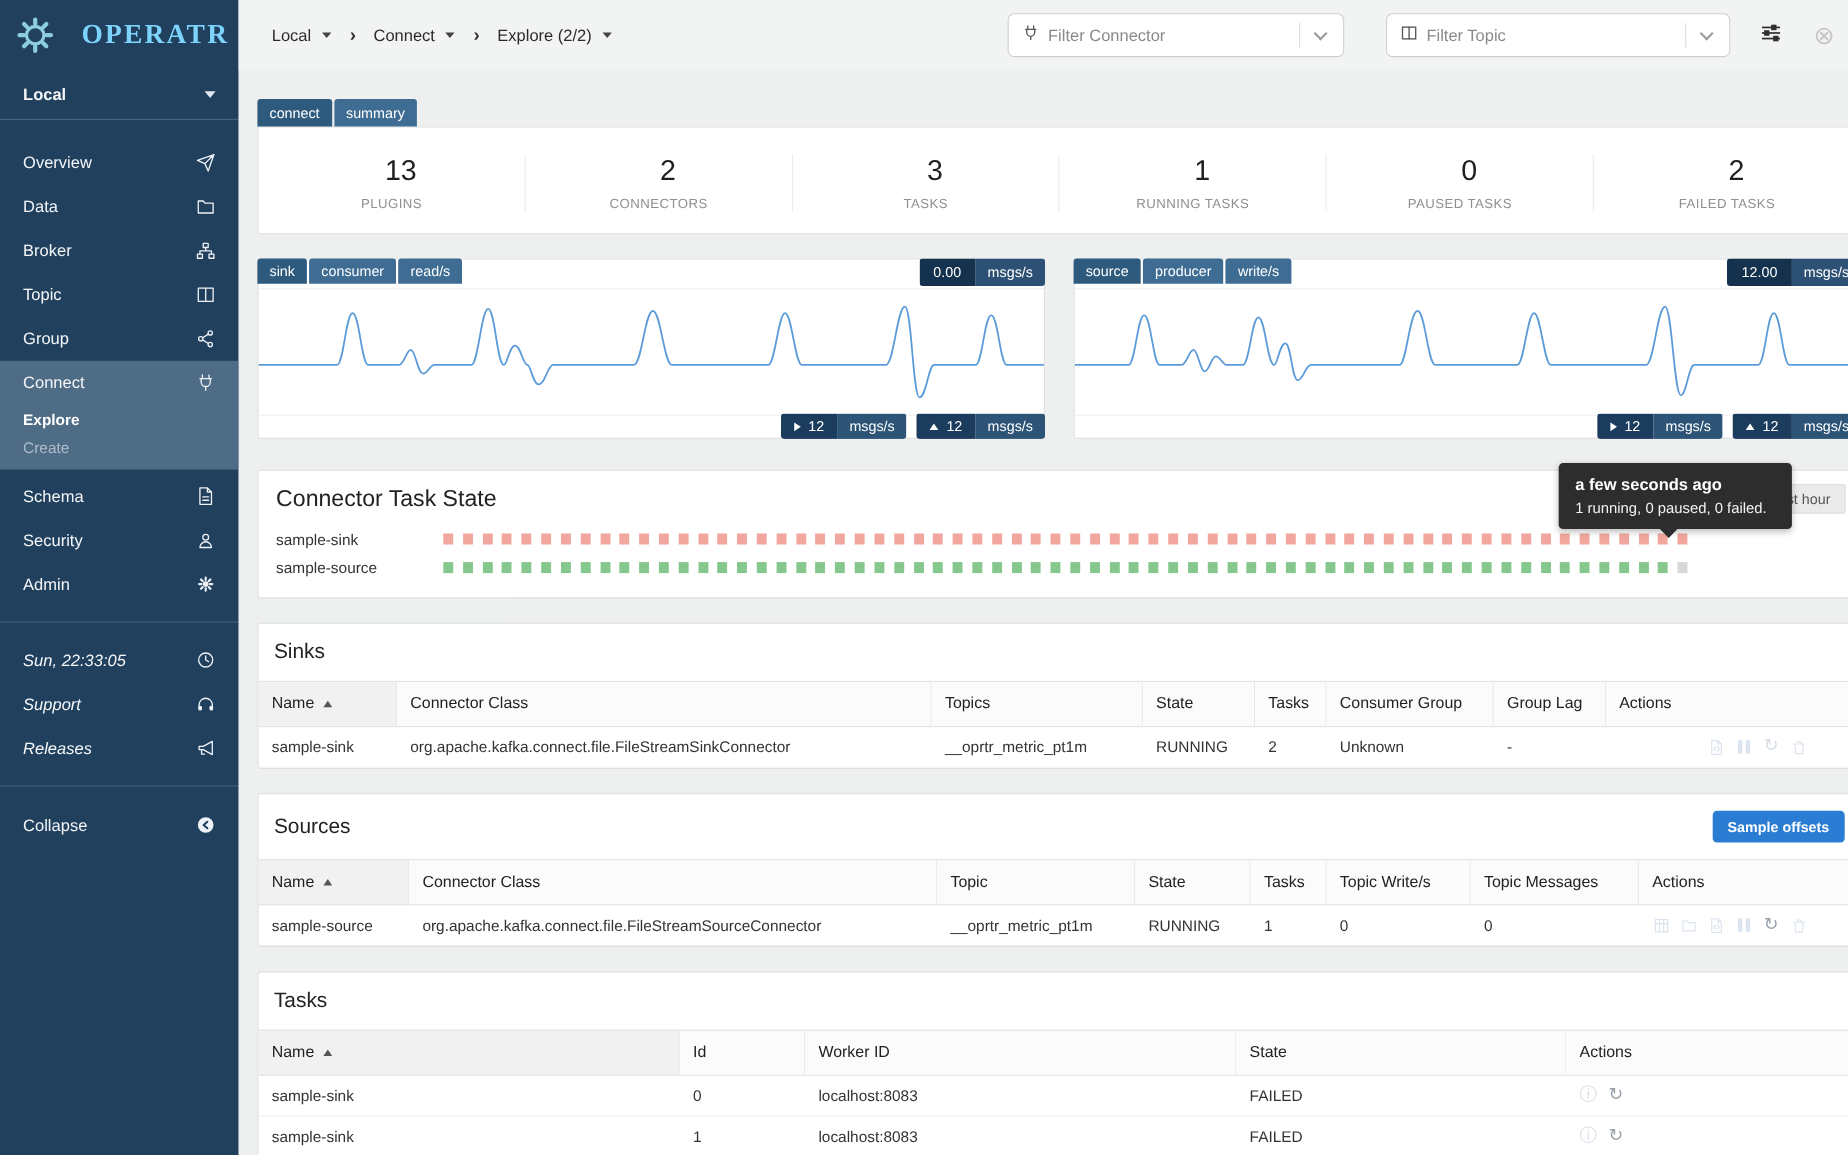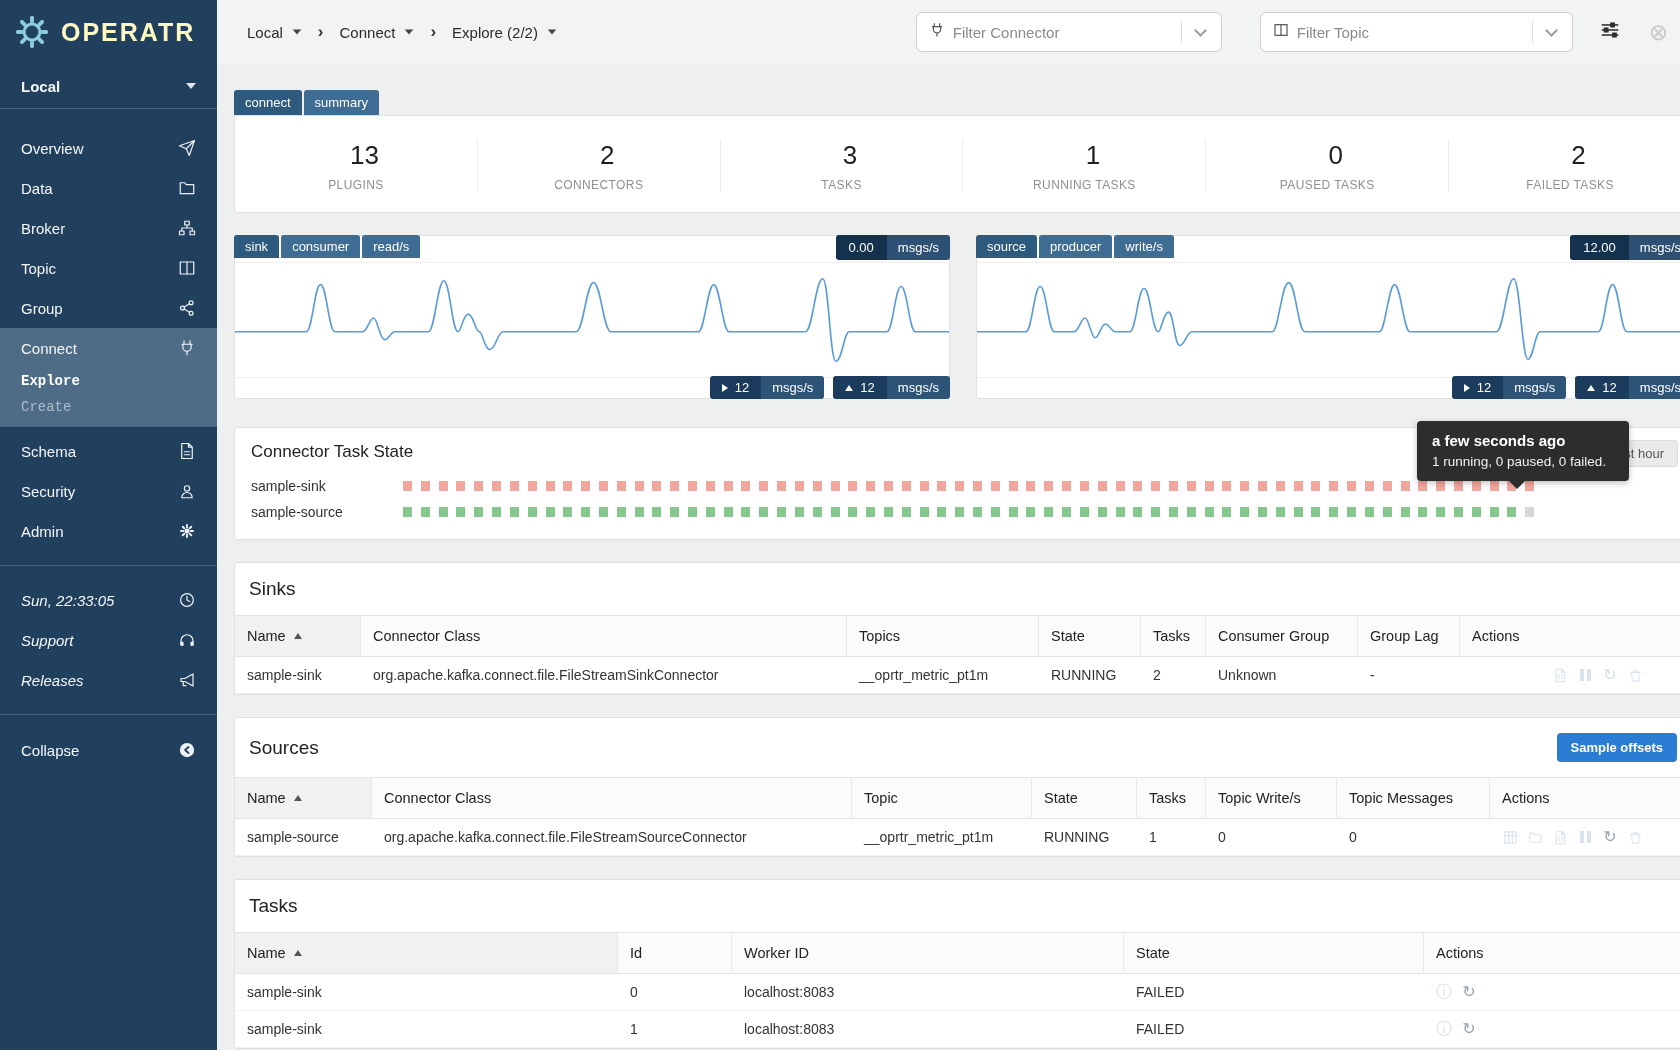--- a/index.html
+++ b/index.html
@@ -3,29 +3,29 @@
 <meta charset="utf-8">
 <style>
   * { box-sizing: border-box; margin: 0; padding: 0; }
   html,body { width:1680px; height:1050px; overflow:hidden; }
   body { font-family: "Liberation Sans", sans-serif; background:#eef0f0; color:#333; }
   .app { display:flex; width:1680px; height:1050px; }
 
   
   .sidebar { width:217px; min-width:217px; background:#20405e; color:#f5f6f8; height:1050px; }
   .logo-row { height:64px; display:flex; align-items:center; padding-left:13px; }
-  .logo-text { color:#fef9c3; font-size:25px; font-weight:700; letter-spacing:2px; margin-left:10px; }
+  .logo-text { color:#7dd3fc; font-size:25px; font-weight:700; letter-spacing:2px; margin-left:23px;font-family:Liberation Serif, serif; }
   .side-row { height:40px; display:flex; align-items:center; justify-content:space-between; padding:0 21px; font-size:15px; cursor:pointer; }
   .cluster-row { height:44px; }
   .cluster-row .lbl { font-weight:700; }
   .side-divider { border-top:1px solid rgba(255,255,255,0.18); margin:0; }
   .caret-down { width:0; height:0; border-left:5px solid transparent; border-right:5px solid transparent; border-top:6px solid #dfe6ec; }
   .nav-block { margin-top:19px; }
   .connect-block { background:#4f6c86; padding-bottom:6px; }
-  .sub-row { height:26px; display:flex; align-items:center; padding-left:21px; font-size:14px; cursor:pointer;font-family:Liberation Mono, monospace; }
+  .sub-row { height:26px; display:flex; align-items:center; padding-left:21px; font-size:14px; cursor:pointer; }
   .sub-row.active { font-weight:700; color:#fff; }
   .sub-row.muted { color:#aebdcb; }
   .tools-block { margin-top:4px; }
   .div2 { margin-top:14px; }
   .status-block { margin-top:14px;font-style:italic; }
   .collapse-block { margin-top:15px; }
   .sicon { width:18px; height:18px; display:inline-block; }
   .sicon svg { width:18px; height:18px; stroke:#eef2f6; stroke-width:1.6; fill:none; stroke-linecap:round; stroke-linejoin:round; }
 
   
@@ -75,21 +75,21 @@
   .chart-area svg { width:100%; height:100%; display:block; }
   .foot-badges { position:absolute; bottom:-1px; right:-1px; display:flex; gap:9px; z-index:2; }
   .foot-pill { display:flex; border-radius:3px; overflow:hidden; }
   .foot-pill .pill-num { background:#1c3c5e; display:flex; align-items:center; gap:7px; padding:4px 12px; }
   .foot-pill .pill-unit { background:#2d5377; padding:4px 11px; }
   .tri-right { width:0; height:0; border-top:4px solid transparent; border-bottom:4px solid transparent; border-left:6px solid #fff; display:inline-block; }
   .tri-up { width:0; height:0; border-left:4px solid transparent; border-right:4px solid transparent; border-bottom:6px solid #fff; display:inline-block; }
 
   
   .state-card { margin-top:28px; position:relative; padding:14px 16px 18px; border-radius:3px; }
-  .state-title { font-size:17px; color:#222; }
+  .state-title { font-size:21px; color:#222; }
   .range-pill { position:absolute; top:12px; right:13px; background:#eaeaea; border:1px solid #dedede; color:#555; font-size:13px; padding:5px 13px; border-radius:3px; z-index:1; }
   .sq-rows { margin-top:14px; }
   .sq-row { display:flex; align-items:center; height:19px; }
   .sq-row .sq-label { width:152px; font-size:14px; color:#333; }
   .squares { width:1132px; display:flex; justify-content:space-between; }
   .sq { width:9px; height:10px; display:inline-block; }
   .tooltip { position:absolute; top:-7px; right:62px; width:212px; background:#2d2d2d; color:#fff; border-radius:4px; padding:11px 15px 12px; z-index:5; box-shadow:0 2px 6px rgba(0,0,0,.25); }
   .tooltip-title { font-size:15px; font-weight:700; }
   .tooltip-detail { font-size:13.5px; color:#f2f2f2; margin-top:5px; }
   .tooltip-arrow { position:absolute; bottom:-8px; left:92px; width:0; height:0; border-left:8px solid transparent; border-right:8px solid transparent; border-top:8px solid #2d2d2d; }

